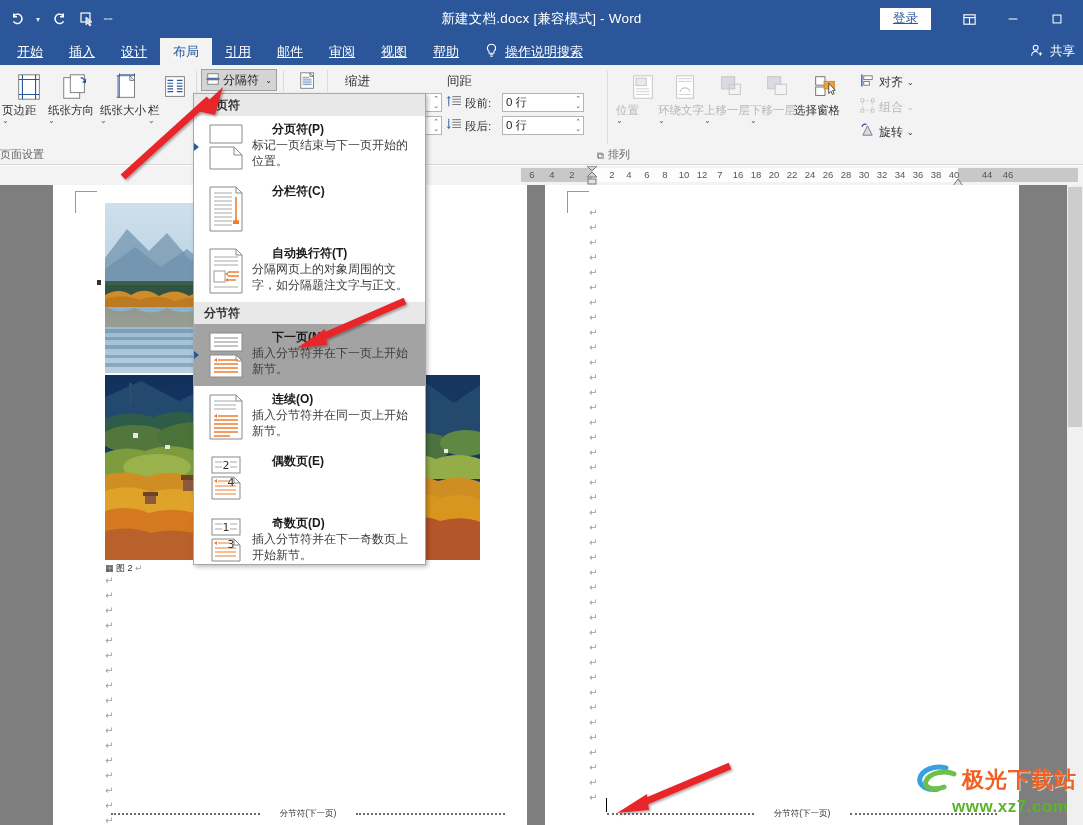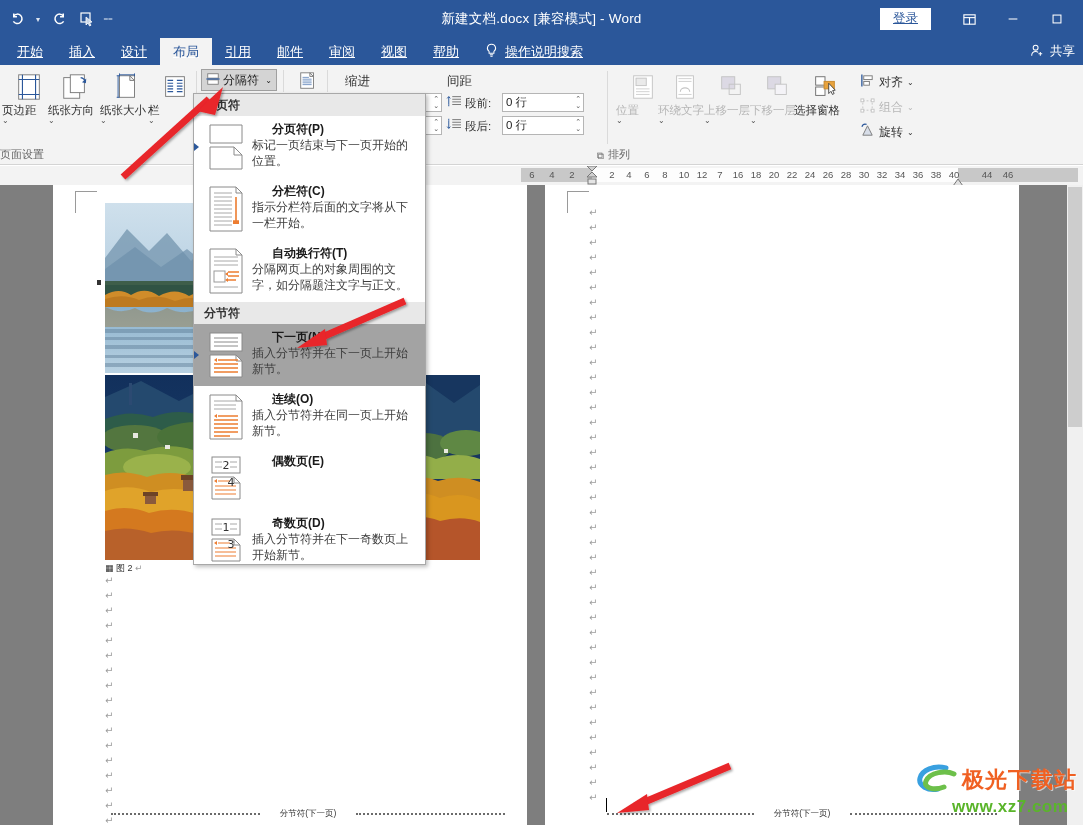--- a/index.html
+++ b/index.html
@@ -772,21 +772,20 @@
           <path d="M30 2 V8 H36" fill="none" stroke="#8a8a8a"></path>
           <g stroke="#a8a8a8" stroke-width="1">
             <path d="M8 8 H26 M8 12 H26 M8 16 H26 M8 20 H26 M8 24 H26 M8 28 H26 M8 32 H26 M8 36 H26 M8 40 H26"></path>
           </g>
           <path d="M30 12 V36 M27 36 H33" stroke="#ed7d31" stroke-width="1.6" fill="none"></path>
           <rect x="27" y="36" width="6" height="3" fill="#ed7d31"></rect>
         </svg>
     </div>
     <div class="mi-body">
       <div class="mi-title">分栏符(C)</div>
-      <div class="mi-desc">指示分栏符后面的文字将从下一栏开始。</div>
     </div>
   </div>
 
   <div class="menu-item">
     <div class="mi-icon">
       <svg width="40" height="48" viewBox="0 0 40 48">
           <path d="M4 2 H30 L36 8 V46 H4 Z" fill="#fff" stroke="#8a8a8a"></path>
           <path d="M30 2 V8 H36" fill="none" stroke="#8a8a8a"></path>
           <g stroke="#a8a8a8" stroke-width="1">
             <path d="M8 10 H32 M8 14 H32 M8 18 H32"></path>

